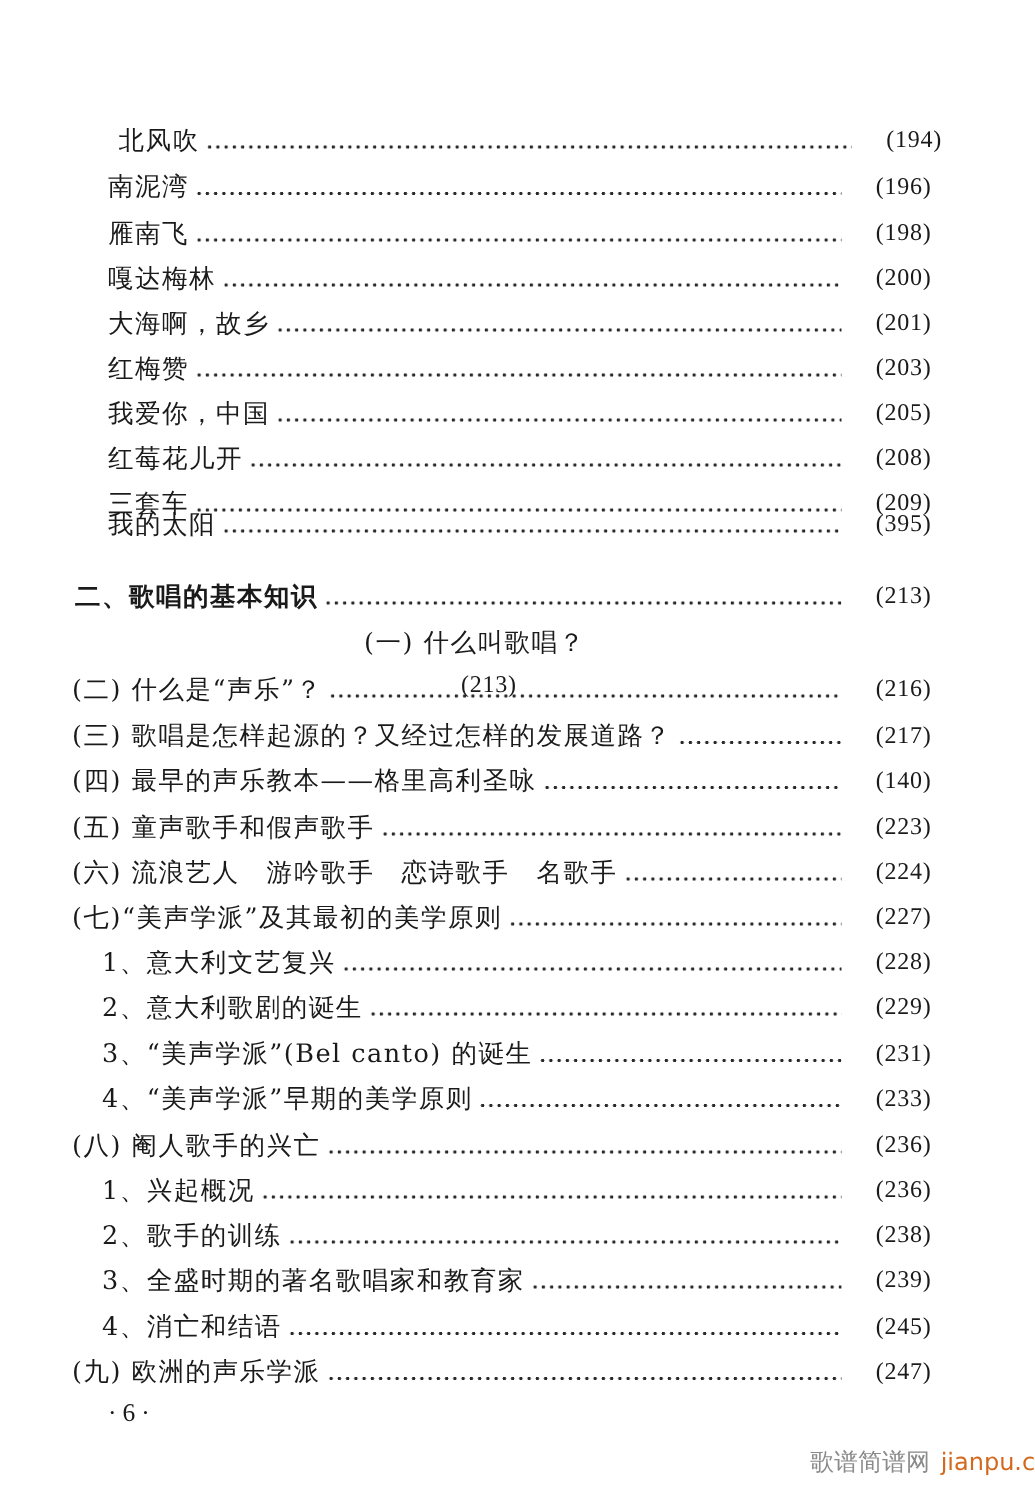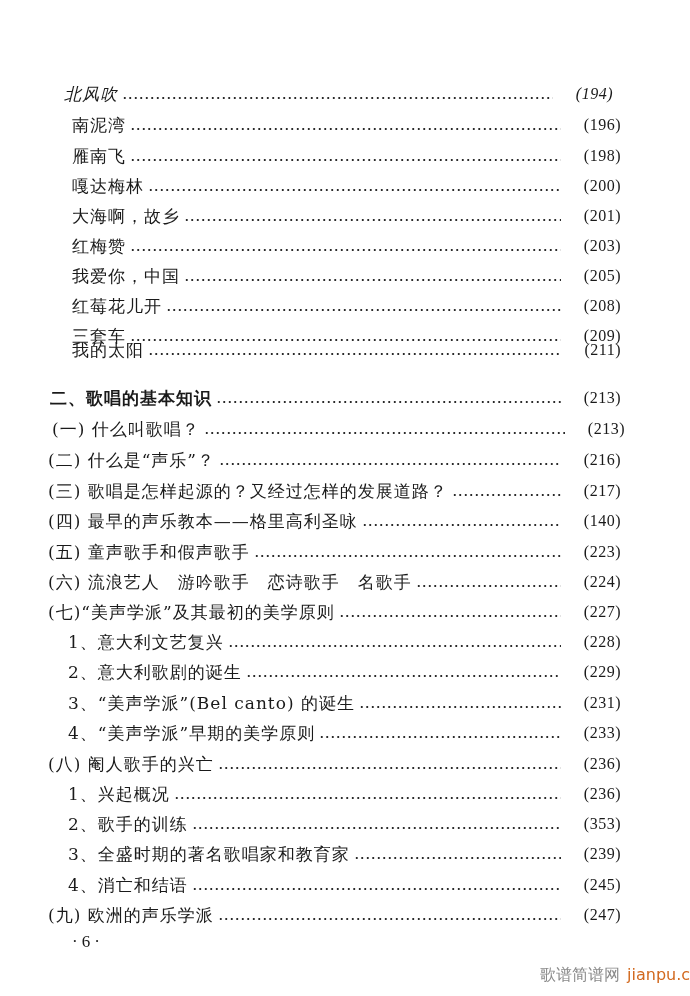--- a/index.html
+++ b/index.html
@@ -26,21 +26,21 @@
   .watermark {
     position: absolute; left: 540px; top: 965px; font-size: 16px; color: #8a8a8a; white-space: nowrap;
   }
   .watermark .wm-cn { font-family: "DejaVu Serif", serif; }
   .watermark .wm-url { color: #d2691e; font-family: "DejaVu Sans", sans-serif; margin-left: 2px; }
 </style>
 </head>
 <body>
 
 <div class="toc" id="toc">
-    <div class="row" style="top: 80px; left: 64px; width: 549px; font-style: italic;">
+    <div class="row" style="top: 80px; left: 79px; width: 549px;">
       <span class="title">北风吹</span>
       <span class="leader"></span>
       <span class="page">(194)</span>
     </div>
     <div class="row" style="top: 111px; left: 72px; width: 549px;">
       <span class="title">南泥湾</span>
       <span class="leader"></span>
       <span class="page">(196)</span>
     </div>
     <div class="row" style="top: 142px; left: 72px; width: 549px;">
@@ -74,28 +74,28 @@
       <span class="page">(208)</span>
     </div>
     <div class="row" style="top: 322px; left: 72px; width: 549px;">
       <span class="title">三套车</span>
       <span class="leader"></span>
       <span class="page">(209)</span>
     </div>
     <div class="row" style="top: 336px; left: 72px; width: 549px;">
       <span class="title">我的太阳</span>
       <span class="leader"></span>
-      <span class="page">(211)</span>
+      <span class="page">(395)</span>
     </div>
     <div class="row bold" style="top: 384px; left: 50px; width: 571px;">
       <span class="title">二、歌唱的基本知识</span>
       <span class="leader"></span>
       <span class="page">(213)</span>
     </div>
-    <div class="row" style="top: 415px; left: 52px; width: 573px;">
+    <div class="row" style="top: 415px; left: 30px; width: 573px; flex-direction: column;">
       <span class="title">(一) 什么叫歌唱？</span>
       <span class="leader"></span>
       <span class="page">(213)</span>
     </div>
     <div class="row" style="top: 446px; left: 48px; width: 573px;">
       <span class="title">(二) 什么是“声乐”？</span>
       <span class="leader"></span>
       <span class="page">(216)</span>
     </div>
     <div class="row" style="top: 477px; left: 48px; width: 573px;">
@@ -149,21 +149,21 @@
       <span class="page">(236)</span>
     </div>
     <div class="row" style="top: 780px; left: 68px; width: 553px;">
       <span class="title">1、兴起概况</span>
       <span class="leader"></span>
       <span class="page">(236)</span>
     </div>
     <div class="row" style="top: 810px; left: 68px; width: 553px;">
       <span class="title">2、歌手的训练</span>
       <span class="leader"></span>
-      <span class="page">(353)</span>
+      <span class="page">(238)</span>
     </div>
     <div class="row" style="top: 840px; left: 68px; width: 553px;">
       <span class="title">3、全盛时期的著名歌唱家和教育家</span>
       <span class="leader"></span>
       <span class="page">(239)</span>
     </div>
     <div class="row" style="top: 871px; left: 68px; width: 553px;">
       <span class="title">4、消亡和结语</span>
       <span class="leader"></span>
       <span class="page">(245)</span>

